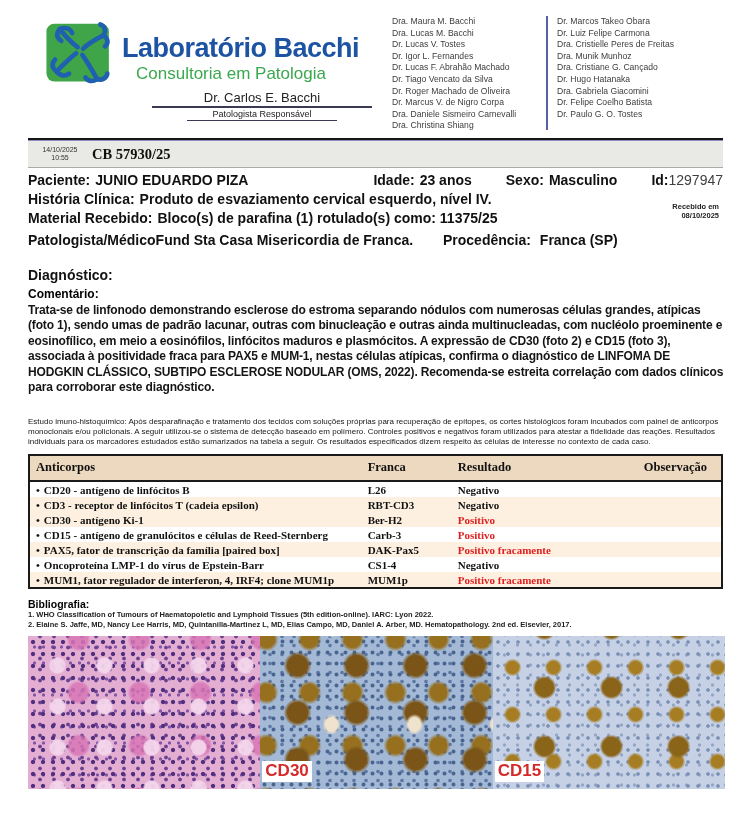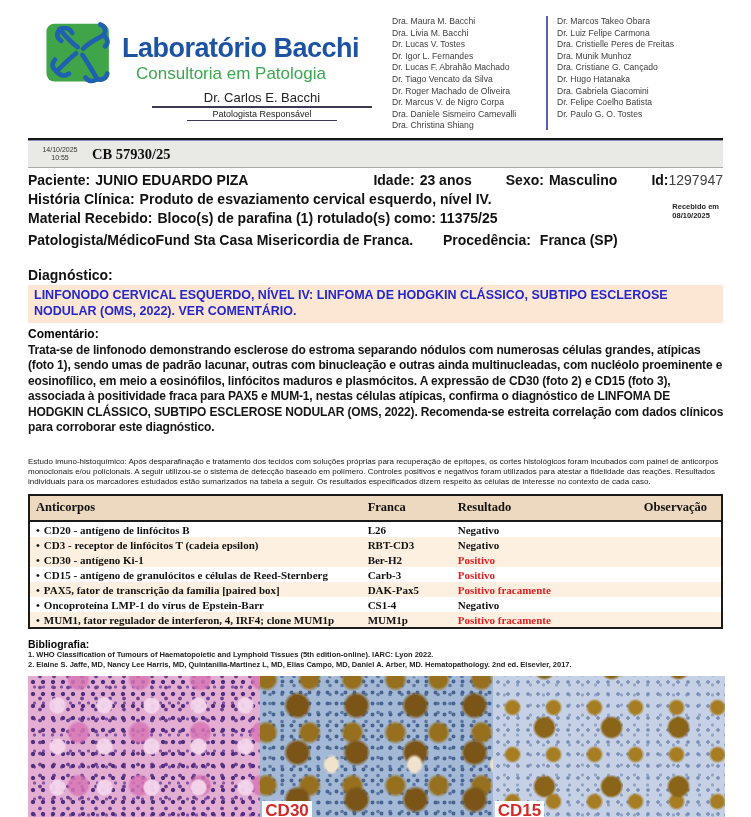--- a/index.html
+++ b/index.html
@@ -33,21 +33,21 @@
   .tb-title { flex:1; text-align:center; font-size:15px; font-weight:bold; color:#101010; letter-spacing:0.1px; }
   .tb-code { font-family:"Liberation Serif", serif; font-weight:bold; font-size:14.5px; color:#101010; padding-right:8px; }
 
   
   .info { margin:4px 28px 0; position:relative; }
   .iline { font-size:14px; font-weight:bold; color:#111; margin-top:3px; display:flex; align-items:baseline; }
   .iline .val { margin-left:5px; }
   .patient-name { flex:1; }
   .pat-group { margin-right:34px; display:flex; }
   .id-num { font-weight:normal; color:#3f3f3f; }
-  .received { position:absolute; right:4px; top:30px; font-size:7.5px; font-weight:bold; text-align:left; line-height:9px; color:#222; }
+  .received { position:absolute; right:4px; top:30px; font-size:7.5px; font-weight:bold; text-align:right; line-height:9px; color:#222; }
   .pathol-line { margin-top:6px; }
   .pathol-left { width:415px; display:flex; }
   .diag-label { margin-top:19px; }
 
   .diagnosis-box { margin:2px 28px 0; background:#fce7d5; padding:2px 6px 4px; }
   .diagnosis-text { color:#2526cb; font-size:12.5px; font-weight:bold; line-height:16px; }
 
   .comment-label { margin:4px 28px 0; font-size:12px; font-weight:bold; }
   .comment-text { margin:2px 28px 0; width:700px; font-size:12px; font-weight:bold; color:#151515;
                   line-height:15.4px; letter-spacing:-0.15px; }
@@ -135,21 +135,21 @@
         </div>
       </div>
       <div class="responsible">
         <div class="resp-name">Dr. Carlos E. Bacchi</div>
         <div class="resp-role">Patologista Responsável</div>
       </div>
     </div>
     <div class="doctors">
       <ul class="doc-col col1">
         <li>Dra. Maura M. Bacchi</li>
-        <li>Dra. Livia M. Bacchi</li>
+        <li>Dra. Lucas M. Bacchi</li>
         <li>Dr. Lucas V. Tostes</li>
         <li>Dr. Igor L. Fernandes</li>
         <li>Dr. Lucas F. Abrahão Machado</li>
         <li>Dr. Tiago Vencato da Silva</li>
         <li>Dr. Roger Machado de Oliveira</li>
         <li>Dr. Marcus V. de Nigro Corpa</li>
         <li>Dra. Daniele Sismeiro Carnevalli</li>
         <li>Dra. Christina Shiang</li>
       </ul>
       <div class="doc-divider"></div>
@@ -212,23 +212,20 @@
         <span>Patologista/Médico</span>
         <span>Fund Sta Casa Misericordia de Franca.</span>
       </span>
       <span><span>Procedência:</span>
       <span class="val">Franca (SP)</span></span>
     </div>
 
     <div class="iline diag-label">Diagnóstico:</div>
   </div>
 
-  <div class="diagnosis-box">
-    <div class="diagnosis-text">LINFONODO CERVICAL ESQUERDO, NÍVEL IV: LINFOMA DE HODGKIN CLÁSSICO, SUBTIPO ESCLEROSE NODULAR (OMS, 2022). VER COMENTÁRIO.</div>
-  </div>
 
   <div class="comment-label">Comentário:</div>
   <div class="comment-text">Trata-se de linfonodo demonstrando esclerose do estroma separando nódulos com numerosas células grandes, atípicas (foto 1), sendo umas de padrão lacunar, outras com binucleação e outras ainda multinucleadas, com nucléolo proeminente e eosinofílico, em meio a eosinófilos, linfócitos maduros e plasmócitos. A expressão de CD30 (foto 2) e CD15 (foto 3), associada à positividade fraca para PAX5 e MUM-1, nestas células atípicas, confirma o diagnóstico de LINFOMA DE HODGKIN CLÁSSICO, SUBTIPO ESCLEROSE NODULAR (OMS, 2022). Recomenda-se estreita correlação com dados clínicos para corroborar este diagnóstico.</div>
 
   <div class="methodology">Estudo imuno-histoquímico: Após desparafinação e tratamento dos tecidos com soluções próprias para recuperação de epítopes, os cortes histológicos foram incubados com painel de anticorpos monoclonais e/ou policlonais. A seguir utilizou-se o sistema de detecção baseado em polímero. Controles positivos e negativos foram utilizados para atestar a fidelidade das reações. Resultados individuais para os marcadores estudados estão sumarizados na tabela a seguir. Os resultados especificados dizem respeito às células de interesse no contexto de cada caso.</div>
 
   <table class="ab-table">
     <thead>
       <tr>
         <th class="col-ab">Anticorpos</th>

